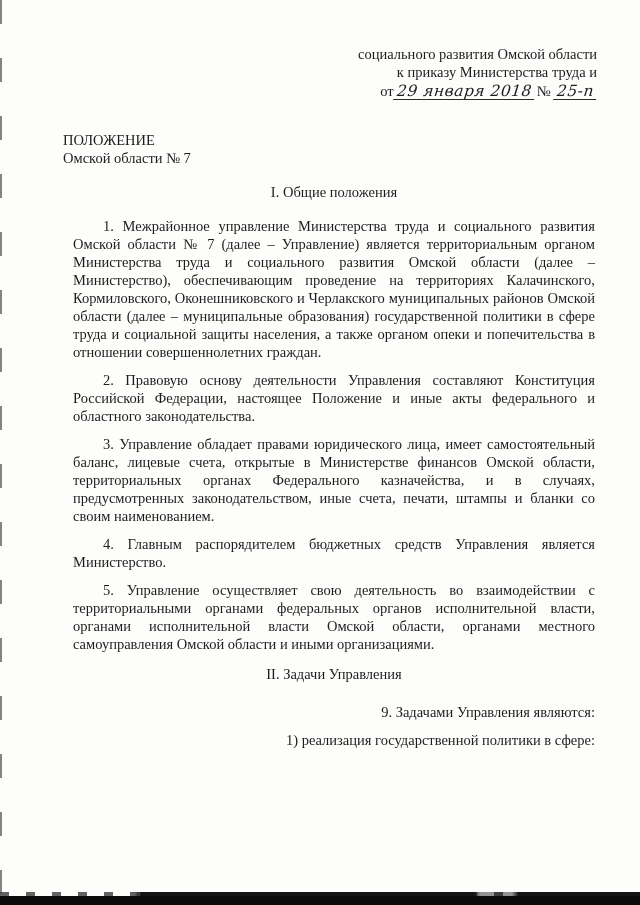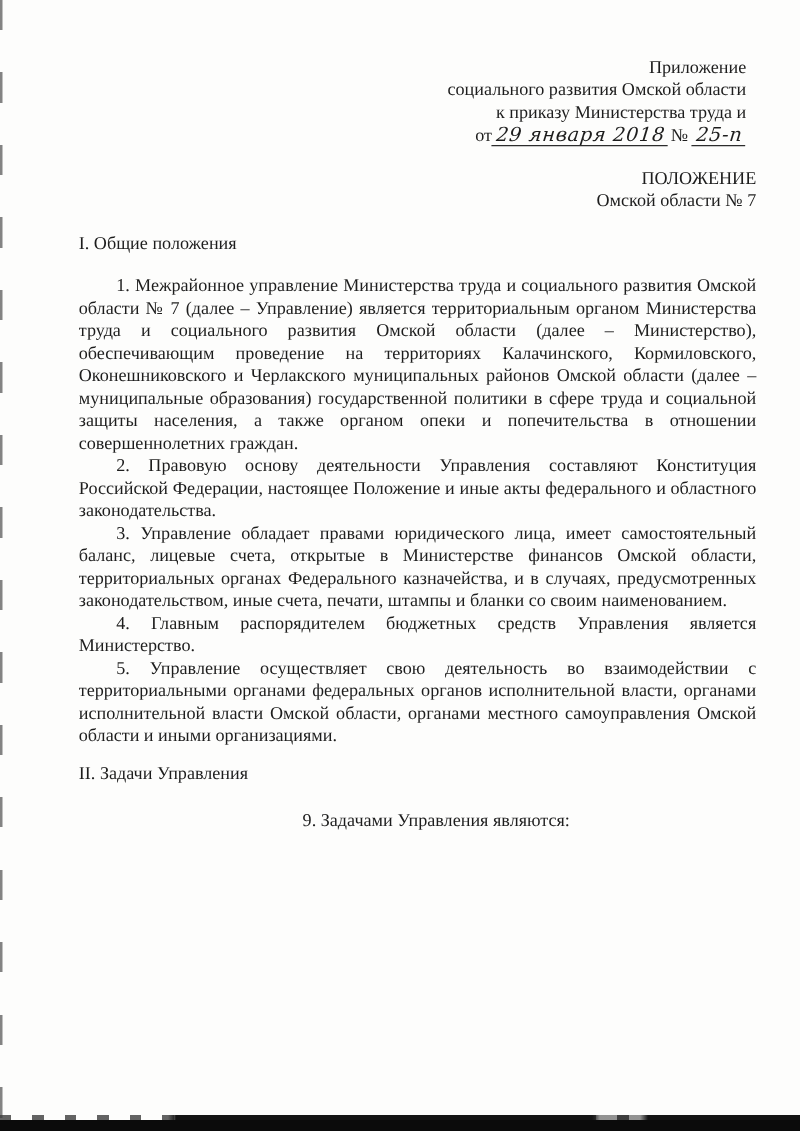--- a/index.html
+++ b/index.html
@@ -42,39 +42,40 @@
     letter-spacing: 0.5px;
     border-bottom: 1px solid #2c2c2c;
     padding: 0 3px;
     transform: skewX(-6deg);
     line-height: 16px;
   }
   .no-sign { margin-left: 2px; }
 
   
   .title-block {
-    margin-top: 16px;
-    text-align: right;
+    margin-top: 31px;
+    text-align: left;
   }
   .title-line { white-space: nowrap; }
 
   .section-heading {
+    text-align: center;
     margin: 16px 0 16px 0;
   }
   .section-heading.second {
     margin: 12px 0 20px 0;
   }
 
   p.para {
-    margin: 0;
+    margin: 10px;
     text-align: justify;
     text-indent: 30px;
   }
   p.para.short {
-    text-align: center;
+    text-align: right;
   }
 
   
   .scan-edge-left {
     position: absolute;
     left: 0; top: 0;
     width: 2px; height: 100%;
     background: repeating-linear-gradient(180deg,
       #6e6e6e 0 24px,
       rgba(110,110,110,0) 24px 58px);
@@ -97,21 +98,20 @@
   }
 </style>
 </head>
 <body>
 
 <div class="page">
 
   <div class="content">
 
     <div class="header-block">
-      <div class="header-line">Приложение</div>
       <div class="header-line">социального развития Омской области</div>
       <div class="header-line">к приказу Министерства труда и</div>
       <div class="order-line"><span>от</span><span class="hand">29 января 2018</span><span class="no-sign">№</span> <span class="hand">25-п</span></div>
     </div>
 
     <div class="title-block">
       <div class="title-line">ПОЛОЖЕНИЕ</div>
       <div class="title-line">Омской области № 7</div>
     </div>
 
@@ -119,19 +119,20 @@
 
     <p class="para">1. Межрайонное управление Министерства труда и социального развития Омской области № 7 (далее – Управление) является территориальным органом Министерства труда и социального развития Омской области (далее – Министерство), обеспечивающим проведение на территориях Калачинского, Кормиловского, Оконешниковского и Черлакского муниципальных районов Омской области (далее – муниципальные образования) государственной политики в сфере труда и социальной защиты населения, а также органом опеки и попечительства в отношении совершеннолетних граждан.</p>
     <p class="para">2. Правовую основу деятельности Управления составляют Конституция Российской Федерации, настоящее Положение и иные акты федерального и областного законодательства.</p>
     <p class="para">3. Управление обладает правами юридического лица, имеет самостоятельный баланс, лицевые счета, открытые в Министерстве финансов Омской области, территориальных органах Федерального казначейства, и в случаях, предусмотренных законодательством, иные счета, печати, штампы и бланки со своим наименованием.</p>
     <p class="para">4. Главным распорядителем бюджетных средств Управления является Министерство.</p>
     <p class="para">5. Управление осуществляет свою деятельность во взаимодействии с территориальными органами федеральных органов исполнительной власти, органами исполнительной власти Омской области, органами местного самоуправления Омской области и иными организациями.</p>
 
     <div class="section-heading second">II. Задачи Управления</div>
 
     <p class="para short">9. Задачами Управления являются:</p>
+    <p class="para short">1) реализация государственной политики в сфере:</p>
 
   </div>
 
   <div class="scan-edge-left"></div>
   <div class="scan-bottom-bar"></div>
 
 </div>
 
 </body></html>

